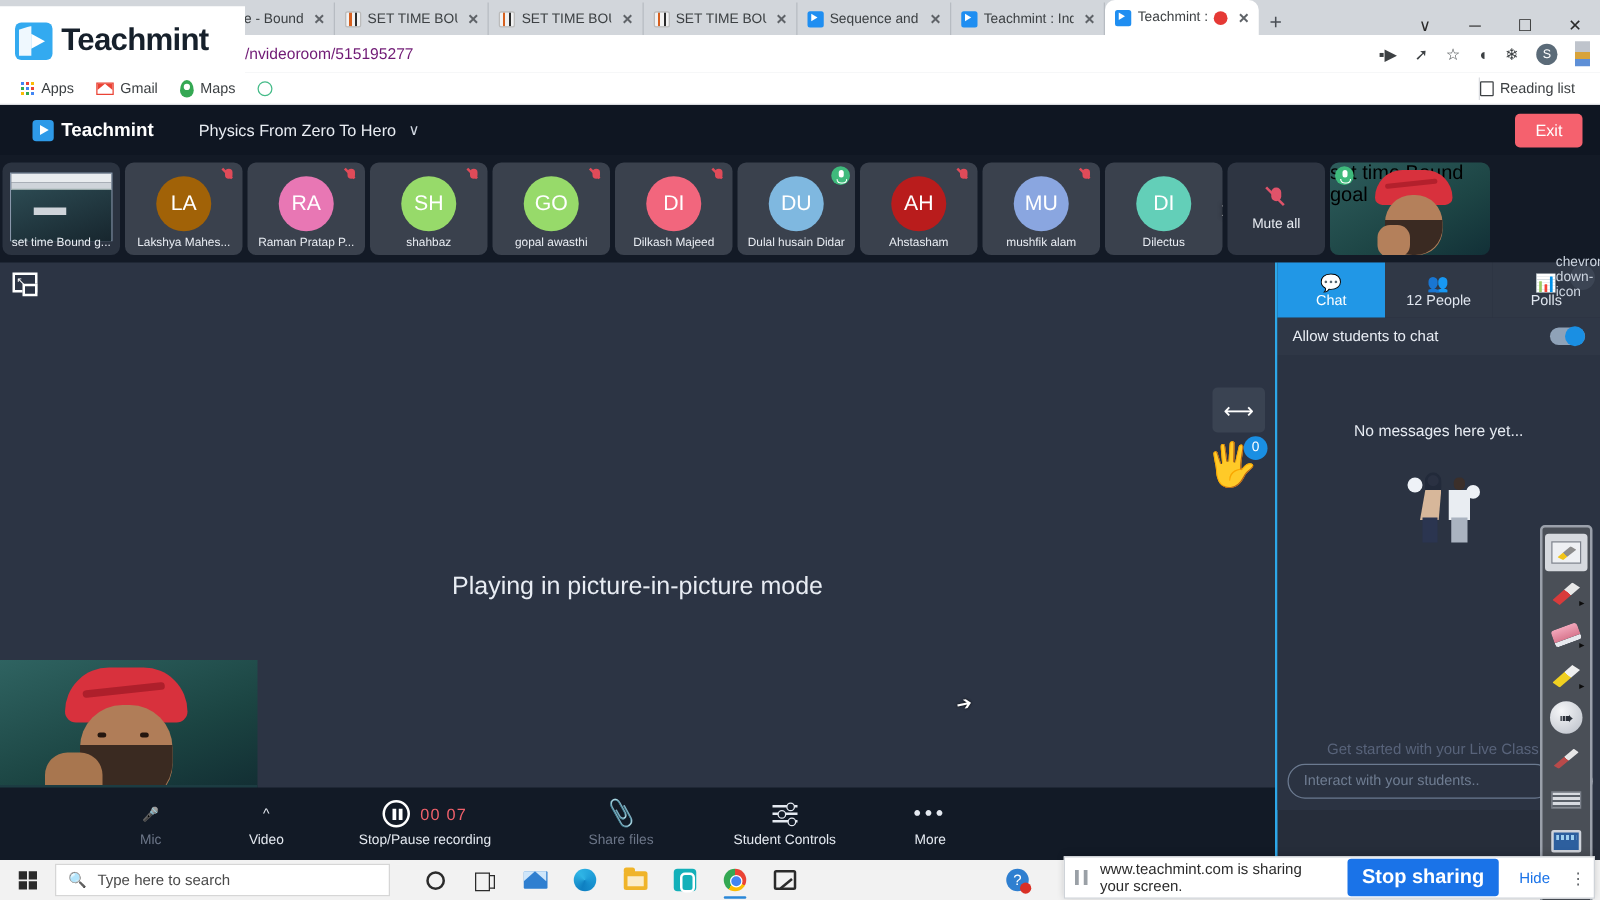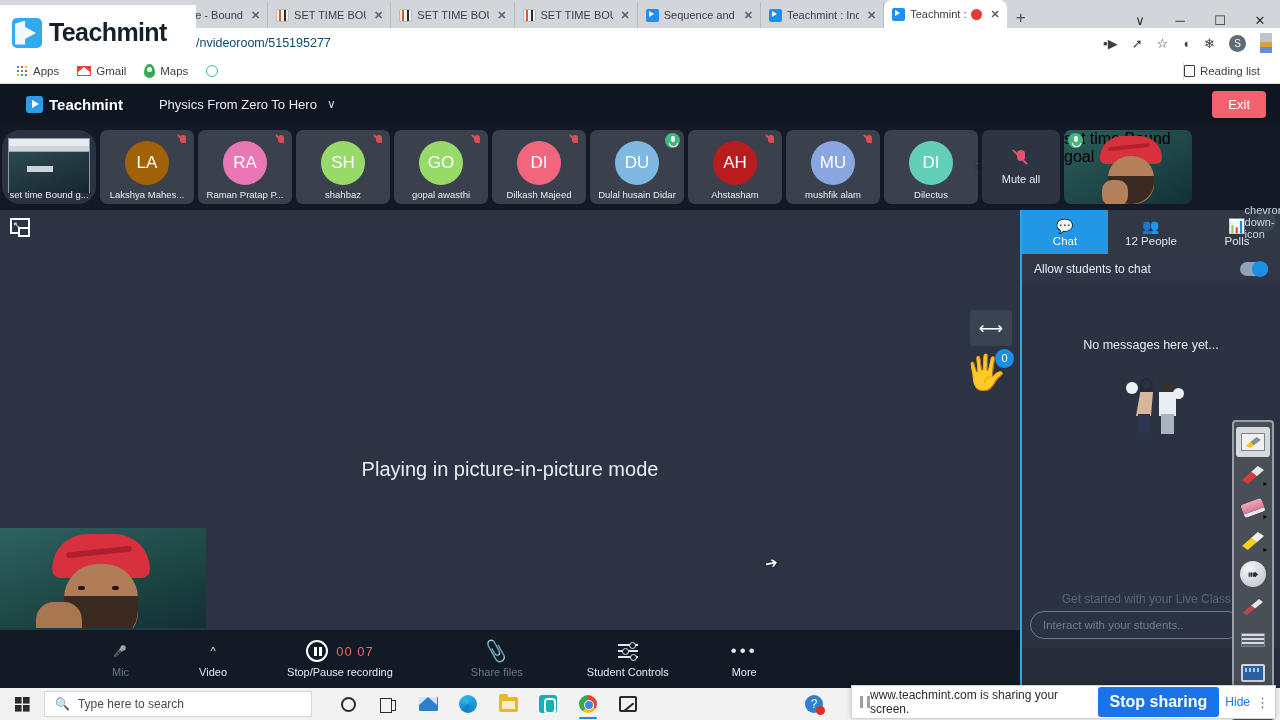--- a/index.html
+++ b/index.html
@@ -51,21 +51,21 @@
   .rec-dot { width: 11px; height: 11px; border-radius: 50%; background: #e53935; flex:0 0 11px;}
 
   .newtab { font-size: 17px; color: #4a4f55; padding: 0 9px; }
   .winctl { margin-left: auto; display: flex; align-items: center; gap: 0; }
   .winctl span { width: 40px; text-align: center; font-size: 13px; color: #2b2b2b; }
 
   .omnibar {
     position: absolute; left: 0; top: 28px; width: 1280px; height: 30px;
     background: #fff; display: flex; align-items: center;
   }
-  .url { margin-left: 196px; font-size: 12.5px; color: #0c4a6e; }
+  .url { margin-left: 196px; font-size: 12.5px; color: #701a75; }
   .omni-icons { margin-left: auto; display: flex; align-items: center; gap: 14px; padding-right: 8px; }
   .omni-icons .oi { font-size: 13px; color: #3c4043; line-height: 1; }
   .avatar-s {
     width: 17px; height: 17px; border-radius: 50%; background: #5b6b78;
     color: #fff; font-size: 10px; display:flex; align-items:center; justify-content:center;
   }
   .ext-strip { width: 12px; height: 20px; background: linear-gradient(#bfc4cc 0 45%, #d8a33a 45% 70%, #5e8fd6 70% 100%); }
 
   .bookmarks {
     position: absolute; left: 0; top: 58px; width: 1280px; height: 26px;
@@ -146,21 +146,21 @@
   
   .strip {
     position: relative; height: 86px; width: 1280px; background: #131a26;
     display: flex; align-items: center; gap: 4px; padding: 0 2px; overflow: hidden;
   }
   .ptile {
     position: relative; width: 94px; height: 74px; border-radius: 7px;
     background: #3a414d; flex: 0 0 94px; overflow: hidden;
     display: flex; align-items: center; justify-content: center;
   }
-  .ptile.screen { background: #2b3340; border-radius: 18px; }
+  .ptile.screen { background: #2b3340; }
   .ptile .initials {
     width: 44px; height: 44px; border-radius: 50%;
     display: flex; align-items: center; justify-content: center;
     color: #fff; font-size: 17px; margin-bottom: 8px;
   }
   .ptile .pname {
     position: absolute; left: 0; bottom: 4px; width: 100%;
     text-align: center; font-size: 9.5px; color: #e9edf3;
     white-space: nowrap; overflow: hidden; text-overflow: ellipsis; padding: 0 4px;
   }
@@ -424,21 +424,21 @@
   .ic-feedback{width:18px;height:16px;border:2px solid #2b2b2b;border-radius:2px;position:relative;}
   .ic-feedback::after{content:"";position:absolute;left:2px;top:8px;width:12px;height:2px;background:#2b2b2b;transform:rotate(-40deg);}
   .ic-help{width:18px;height:18px;border-radius:50%;background:#2f7fd0;color:#fff;font-size:12px;display:flex;align-items:center;justify-content:center;position:relative;}
   .ic-help::after{content:"";position:absolute;right:-2px;bottom:-2px;width:9px;height:9px;border-radius:50%;background:#d93025;}
   .ic-warn{width:0;height:0;border-left:9px solid transparent;border-right:9px solid transparent;border-bottom:16px solid #f5c518;}
 
   
   .sharebar {
     position: absolute; right: 4px; bottom: 1px; width: 425px; height: 34px;
     background: #fff; border: 1px solid #cfd3d8; box-shadow: 0 -1px 6px rgba(0,0,0,.18);
-    display: flex; align-items: center; padding: 0 6px 0 8px;
+    display: flex; align-items: center; gap: 10px; padding: 0 6px 0 8px;
     z-index: 30;
   }
   .share-pause { width: 10px; height: 12px; position: relative; flex:0 0 10px;}
   .share-pause::before,.share-pause::after{content:"";position:absolute;top:0;width:3px;height:12px;background:#9aa0a6;}
   .share-pause::before{left:0;} .share-pause::after{right:0;}
   .share-text { font-size: 12px; color: #2b2b2b; flex: 1; }
   .share-stop {
     background: #1a73e8; color: #fff; border: none; border-radius: 3px;
     font-size: 16px; font-weight: 700; padding: 6px 12px; cursor: pointer; font-family: inherit;
   }

